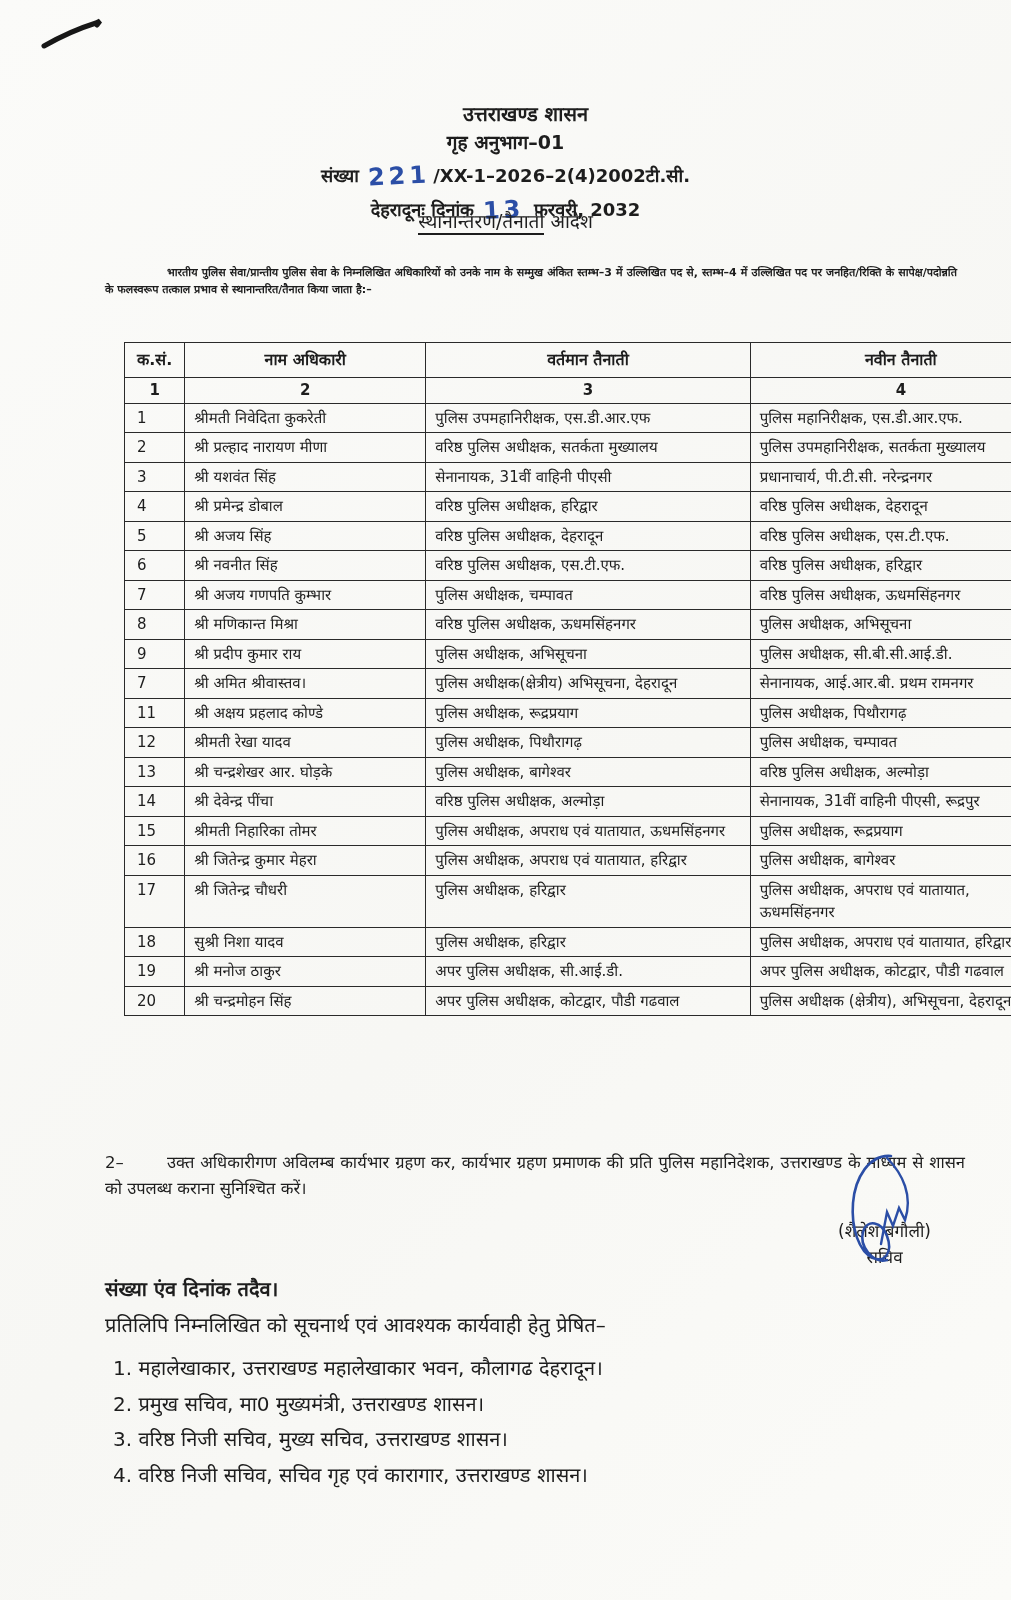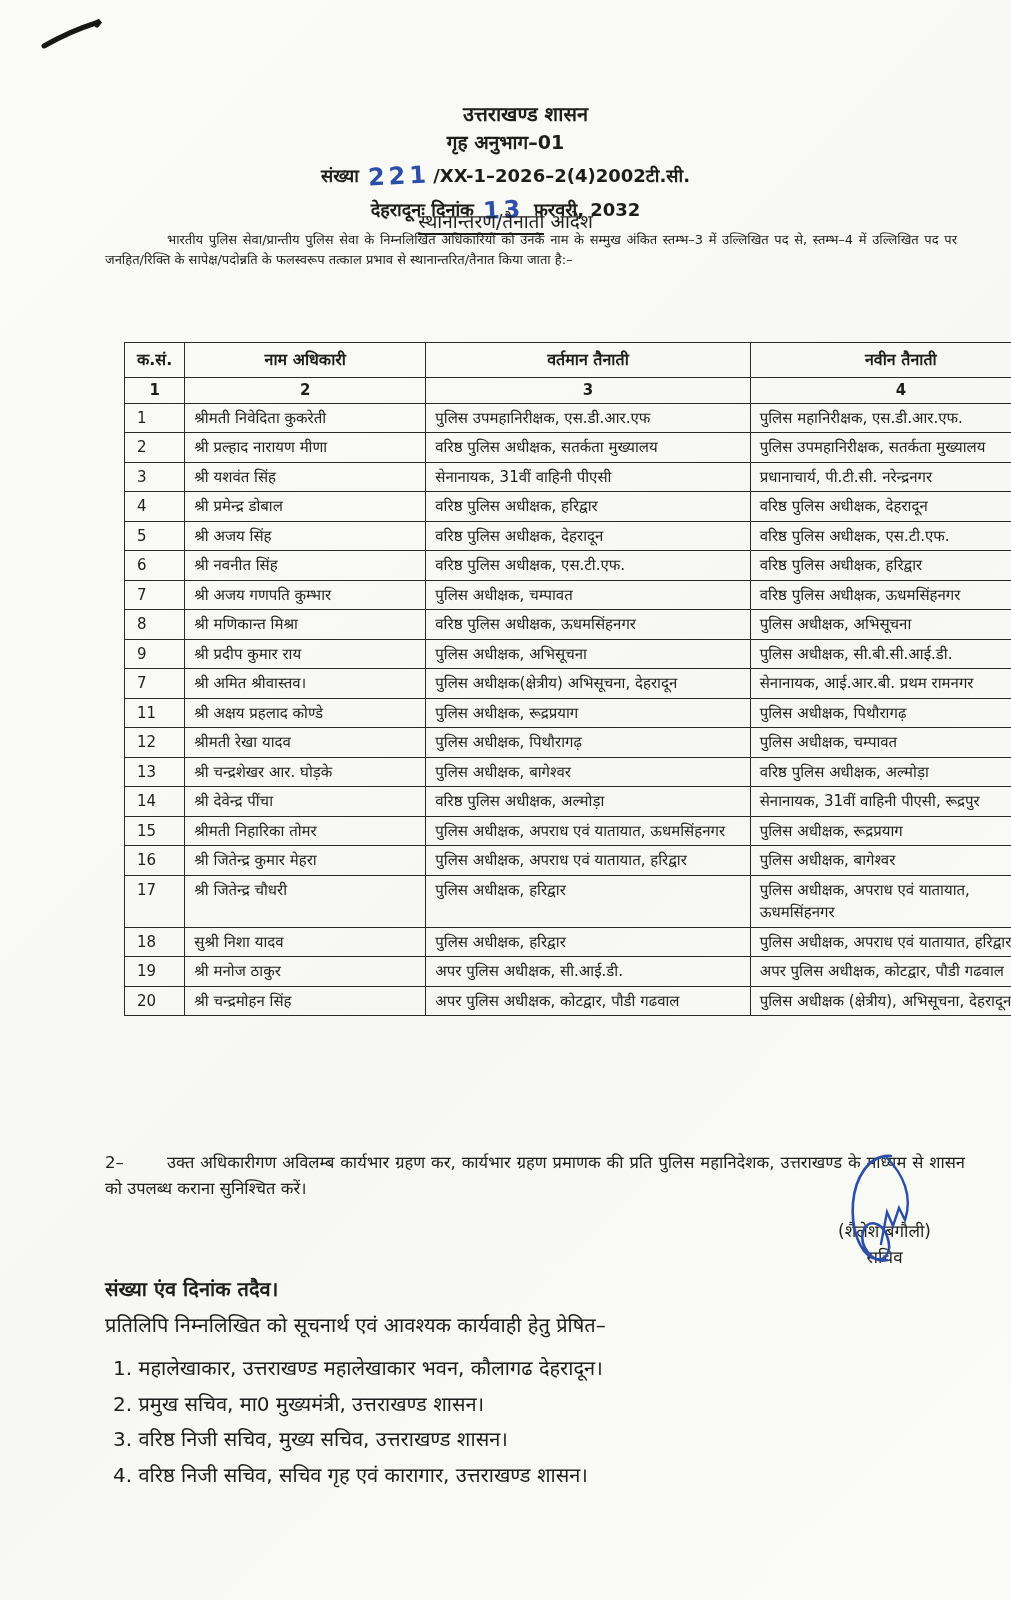--- a/index.html
+++ b/index.html
@@ -24,23 +24,24 @@
     color:#2b4ea6;font-size:24px;font-weight:bold;
     display:inline-block;transform:rotate(-3deg);
     letter-spacing:4px;padding:0 3px;position:relative;top:2px;
   }
   .doc-title{
     position:absolute;top:208px;left:0;width:100%;
     text-align:center;font-size:19px;font-weight:normal;
   }
   .doc-title .u{border-bottom:2px solid #1d1d1d;padding-bottom:1px;}
   .intro{
-    position:absolute;top:230px;left:105px;width:852px;
-    font-size:13px;line-height:1.55;text-align:justify;
+    position:absolute;top:264px;left:105px;width:852px;
+    font-size:11px;line-height:1.55;text-align:justify;
     text-indent:62px;
+    font-weight:bold;
   }
   table.transfer{
     position:absolute;top:342px;left:105px;
     width:928px;border-collapse:collapse;
     font-size:15px;
     margin-left:19px;
   }
   table.transfer th,table.transfer td{
     border:1.6px solid #2a2a2a;
     padding:3px 9px;vertical-align:top;line-height:1.5;

